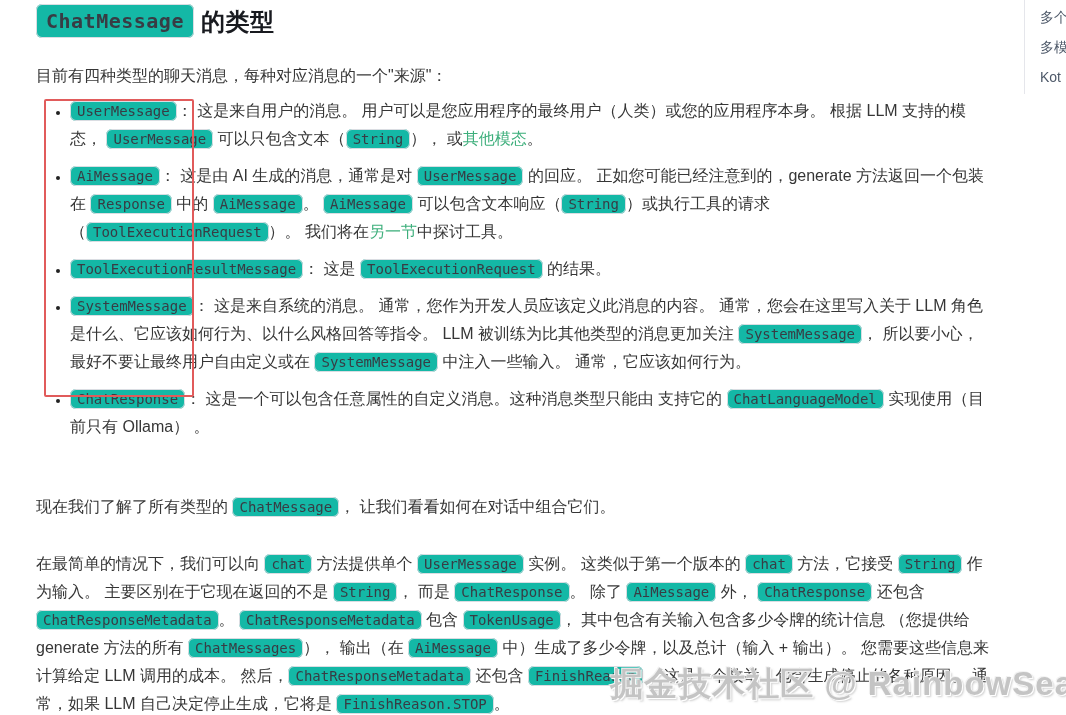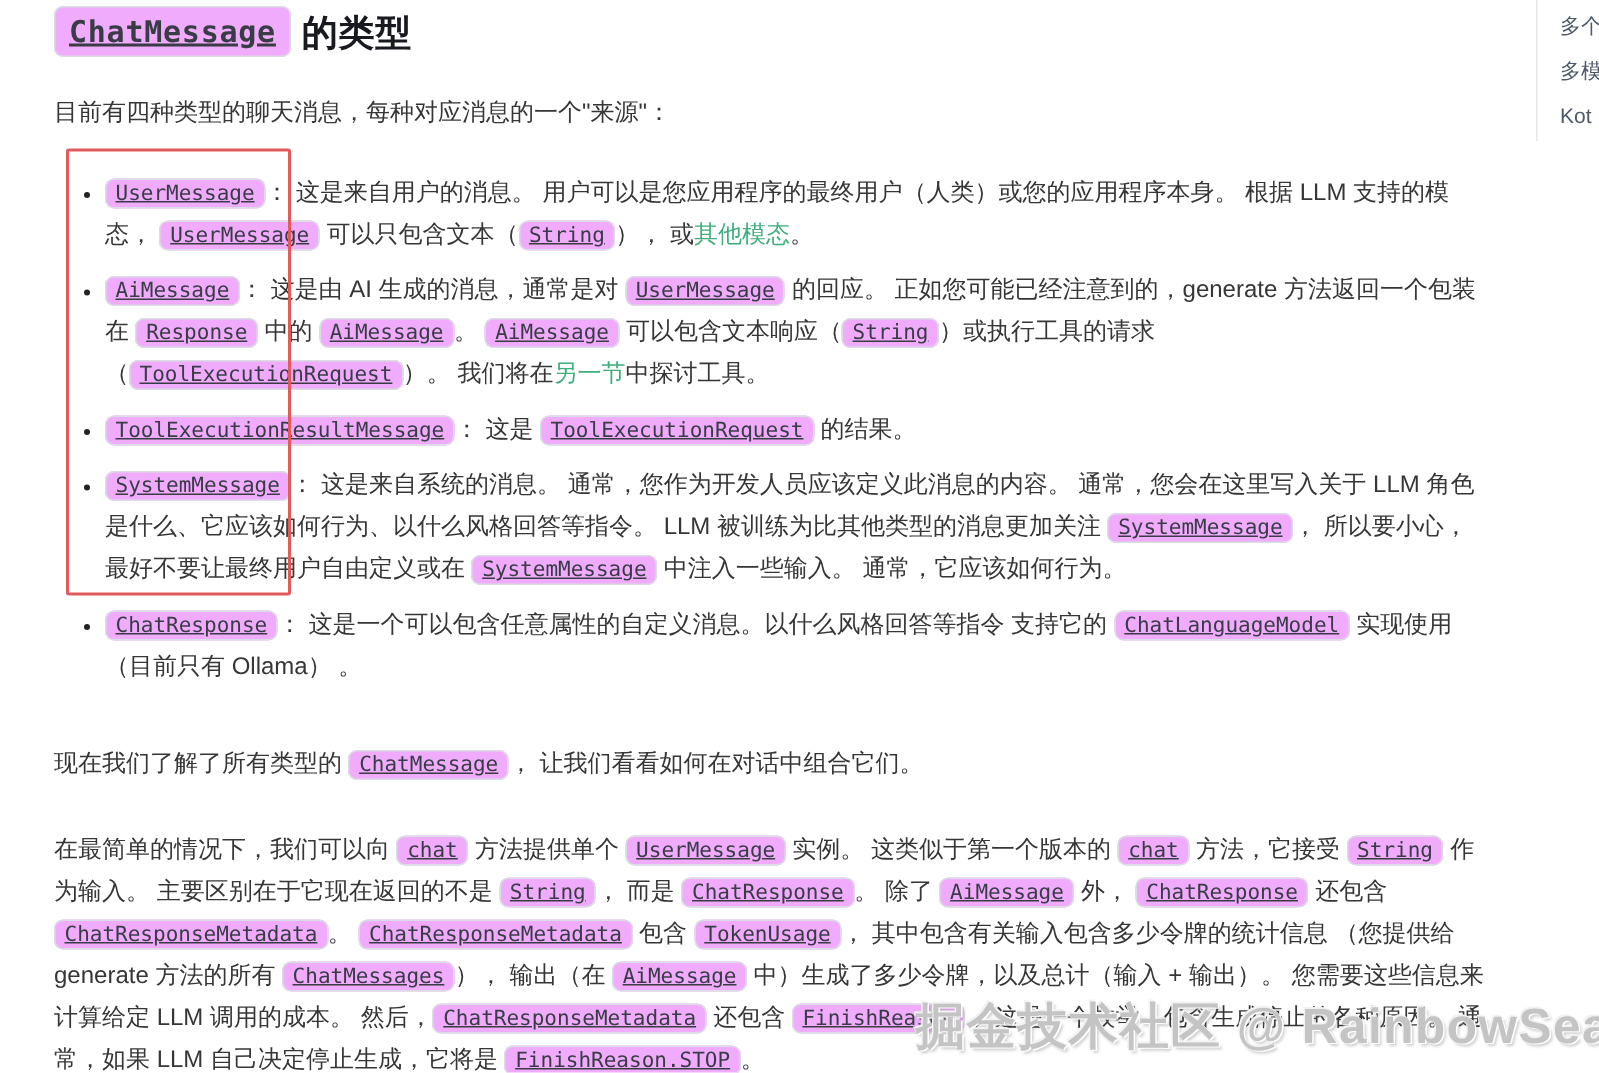--- a/index.html
+++ b/index.html
@@ -14,32 +14,32 @@
   }
   h1.page-title{
     margin:6px 0 0 0;font-size:24px;font-weight:700;color:#181a1f;
     letter-spacing:.5px;
   }
   h1.page-title .chip{
     font-size:20px;padding:4px 9px;font-weight:700;vertical-align:2px;
   }
   .chip{
     font-family:"DejaVu Sans Mono","Liberation Mono",monospace;
-    font-size:14px;color:#383c44;background:#f0abfc;
+    font-size:14px;color:#383c44;background:#14b8a6;
     border:1px solid #dadde2;border-radius:6px;
-    padding:1px 6px;white-space:nowrap;text-decoration:underline;
+    padding:1px 6px;white-space:nowrap;
   }
   p.para{
     margin:0 0 0 0;font-size:16px;line-height:27px;color:#363636;
   }
   p.intro{margin-top:24px;}
-  p.mid{margin-top:38px;}
+  p.mid{margin-top:53px;}
   p.big{margin-top:29px;}
   ul.msg-list{
-    margin:26px 0 0 0;padding:0 0 0 34px;
+    margin:8px 0 0 0;padding:0 0 0 34px;
   }
   ul.msg-list li{
     font-size:16px;line-height:27px;color:#363636;margin:0 0 9px 0;
   }
   ul.msg-list li::marker{font-size:12px;color:#222;}
   a.doc-link{color:#3eaf7c;text-decoration:none;cursor:pointer;}
   
   .annotation-box{
     position:absolute;left:44px;top:99px;width:146px;height:294px;
     border:2px solid #e15b5b;border-radius:2px;
@@ -68,21 +68,21 @@
 
 <div class="article">
   <h1 class="page-title"><code class="chip">ChatMessage</code><span> 的类型</span></h1>
   <div id="doc-root">
       <p class="para intro"><span>目前有四种类型的聊天消息，每种对应消息的一个"来源"：</span></p>
       <ul class="msg-list">
         <li><code class="chip">UserMessage</code><span>： 这是来自用户的消息。 用户可以是您应用程序的最终用户（人类）或您的应用程序本身。 根据 LLM 支持的模态， </span><code class="chip">UserMessage</code><span> 可以只包含文本（</span><code class="chip">String</code><span>）， 或</span><a class="doc-link">其他模态</a><span>。</span></li>
         <li><code class="chip">AiMessage</code><span>： 这是由 AI 生成的消息，通常是对 </span><code class="chip">UserMessage</code><span> 的回应。 正如您可能已经注意到的，generate 方法返回一个包装在 </span><code class="chip">Response</code><span> 中的 </span><code class="chip">AiMessage</code><span>。 </span><code class="chip">AiMessage</code><span> 可以包含文本响应（</span><code class="chip">String</code><span>）或执行工具的请求（</span><code class="chip">ToolExecutionRequest</code><span>）。 我们将在</span><a class="doc-link">另一节</a><span>中探讨工具。</span></li>
         <li><code class="chip">ToolExecutionResultMessage</code><span>： 这是 </span><code class="chip">ToolExecutionRequest</code><span> 的结果。</span></li>
         <li><code class="chip">SystemMessage</code><span>： 这是来自系统的消息。 通常，您作为开发人员应该定义此消息的内容。 通常，您会在这里写入关于 LLM 角色是什么、它应该如何行为、以什么风格回答等指令。 LLM 被训练为比其他类型的消息更加关注 </span><code class="chip">SystemMessage</code><span>， 所以要小心，最好不要让最终用户自由定义或在 </span><code class="chip">SystemMessage</code><span> 中注入一些输入。 通常，它应该如何行为。</span></li>
-        <li><code class="chip">ChatResponse</code><span>： 这是一个可以包含任意属性的自定义消息。以什么风格回答等指令 支持它的 </span><code class="chip">ChatLanguageModel</code><span> 实现使用（目前只有 Ollama） 。</span></li>
+        <li><code class="chip">ChatResponse</code><span>： 这是一个可以包含任意属性的自定义消息。这种消息类型只能由 支持它的 </span><code class="chip">ChatLanguageModel</code><span> 实现使用（目前只有 Ollama） 。</span></li>
       </ul>
       <p class="para mid"><span>现在我们了解了所有类型的 </span><code class="chip">ChatMessage</code><span>， 让我们看看如何在对话中组合它们。</span></p>
       <p class="para big"><span>在最简单的情况下，我们可以向 </span><code class="chip">chat</code><span> 方法提供单个 </span><code class="chip">UserMessage</code><span> 实例。 这类似于第一个版本的 </span><code class="chip">chat</code><span> 方法，它接受 </span><code class="chip">String</code><span> 作为输入。 主要区别在于它现在返回的不是 </span><code class="chip">String</code><span>， 而是 </span><code class="chip">ChatResponse</code><span>。 除了 </span><code class="chip">AiMessage</code><span> 外， </span><code class="chip">ChatResponse</code><span> 还包含 </span><code class="chip">ChatResponseMetadata</code><span>。 </span><code class="chip">ChatResponseMetadata</code><span> 包含 </span><code class="chip">TokenUsage</code><span>， 其中包含有关输入包含多少令牌的统计信息 （您提供给 generate 方法的所有 </span><code class="chip">ChatMessages</code><span>）， 输出（在 </span><code class="chip">AiMessage</code><span> 中）生成了多少令牌，以及总计（输入 + 输出）。 您需要这些信息来计算给定 LLM 调用的成本。 然后，</span><code class="chip">ChatResponseMetadata</code><span> 还包含 </span><code class="chip">FinishReason</code><span>， 这是一个枚举，包含生成停止的各种原因。 通常，如果 LLM 自己决定停止生成，它将是 </span><code class="chip">FinishReason.STOP</code><span>。</span></p>
     </div>
 </div>
 
 <div class="annotation-box"></div>
 
 <nav class="toc">
   <span class="toc-item">多个</span>

